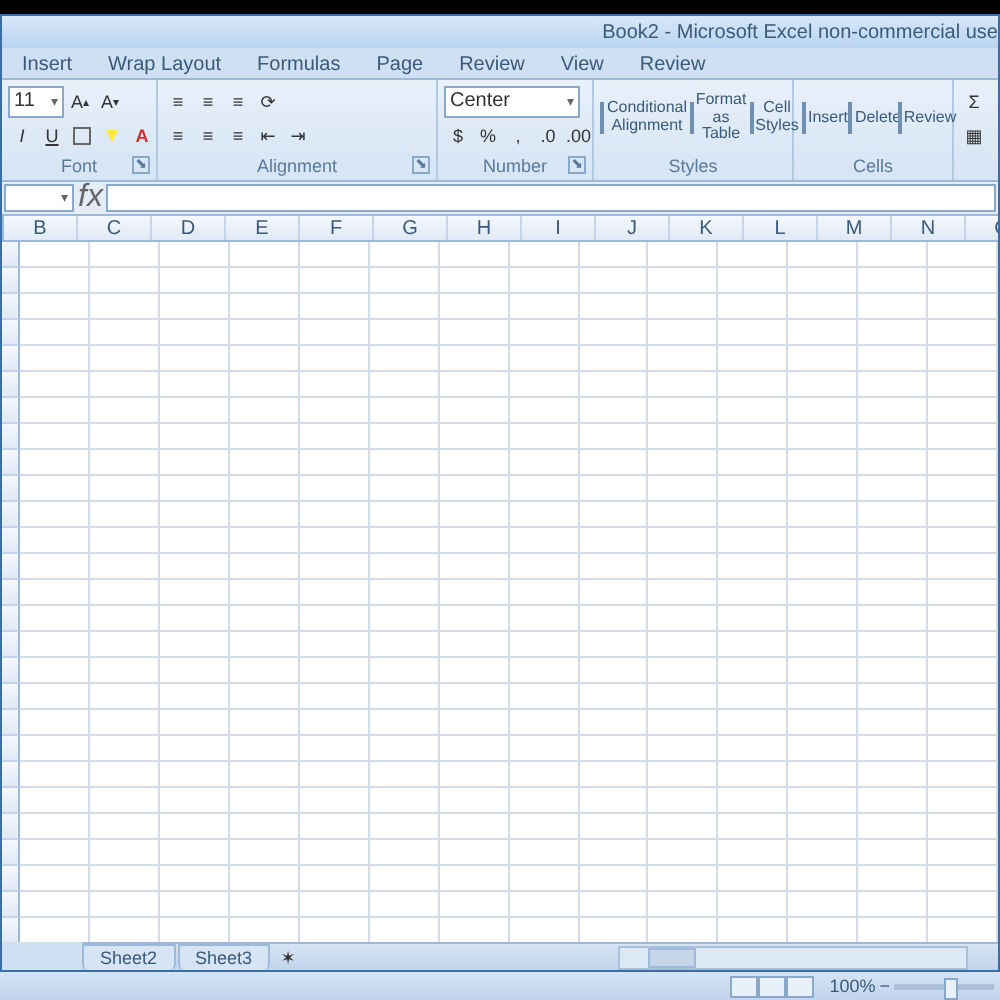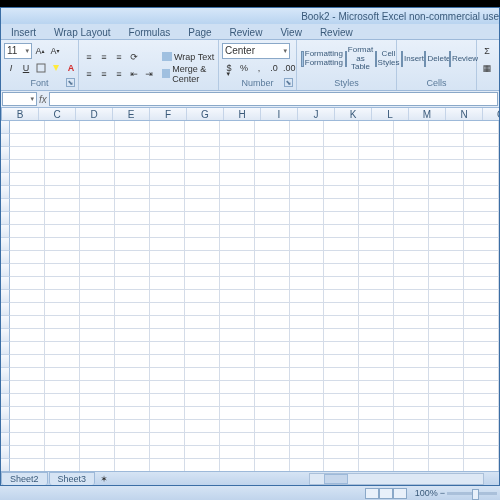--- a/index.html
+++ b/index.html
@@ -17,31 +17,31 @@
 .hstack { display:flex; align-items:center; gap:1px; }
 .btn { min-width:14px; height:16px; border:1px solid transparent; border-radius:2px; display:flex; align-items:center; justify-content:center; font-size:9px; color:#333; cursor:pointer; }
 .combo { height:16px; background:#fff; border:1px solid #8aa8c8; display:flex; align-items:center; padding:0 2px; font-size:10px; color:#333; }
 .combo .arrow { margin-left:auto; font-size:7px; color:#666; }
 .bigbtn { width:30px; height:36px; display:flex; flex-direction:row; align-items:center; justify-content:center; font-size:8px; color:#3a5a7a; cursor:pointer; border:1px solid transparent; border-radius:2px; line-height:1.1; text-align:center; gap:1px; }
 .bigbtn .ico { width:18px; height:16px; background:#a0c0e0; border:1px solid #7090b0; }
 .formula-bar { height:17px; background:#e3ecf7; display:flex; align-items:center; border-bottom:1px solid #9db9d9; }
 .name-box { width:35px; height:14px; background:#fff; border:1px solid #8aa8c8; margin-left:1px; display:flex; align-items:center; font-size:10px; padding:0 2px; }
 .name-box .arrow { margin-left:auto; font-size:7px; color:#666; }
 .fx-sep { display:flex; margin:0 2px; gap:2px; }
-.fx-lbl { font-style:italic; font-size:10px; color:#666; }
+.fx-lbl { font-style:italic; font-size:16px; color:#666; }
 .formula-in { flex:1; height:14px; background:#fff; border:1px solid #8aa8c8; margin-right:1px; }
 .grid-area { flex:1; background:#fff; display:flex; flex-direction:column; overflow:hidden; }
 .col-hdrs { height:13px; display:flex; background:linear-gradient(to bottom,#f5f8fd,#e0e9f5); border-bottom:1px solid #9db9d9; }
 .corner { width:10px; border-right:1px solid #9db9d9; background:linear-gradient(to bottom,#f5f8fd,#e0e9f5); }
 .col-h { width:37px; border-right:1px solid #c5d4e8; text-align:center; font-size:10px; color:#3a5a7a; line-height:13px; cursor:pointer; }
 .rows { flex:1; overflow:hidden; }
 .row { height:13px; display:flex; }
 .row-h { width:10px; background:linear-gradient(to bottom,#f5f8fd,#e0e9f5); border-right:1px solid #9db9d9; border-bottom:1px solid #c5d4e8; font-size:9px; color:#3a5a7a; text-align:center; line-height:13px; cursor:pointer; }
 .cell { width:37px; border-right:1px solid #d4dce8; border-bottom:1px solid #d4dce8; cursor:cell; }
-.bottom { height:14px; background:linear-gradient(to bottom,#d6e4f4,#c0d4ec); display:flex; align-items:center; border-top:1px solid #9db9d9; position:relative; }
+.bottom { height:14px; background:linear-gradient(to bottom,#d6e4f4,#c0d4ec); display:flex; align-items:center; border-top:1px solid #9db9d9; position:relative;margin-left:40px; }
 .sheet-tab { height:13px; padding:0 8px; background:#fff; border:1px solid #9db9d9; border-bottom:none; border-radius:0 0 3px 3px; font-size:9px; color:#3a5a7a; margin-right:1px; line-height:12px; cursor:pointer; }
 .sheet-tab.inactive { background:#d6e4f4; }
 .hscroll { position:absolute; right:15px; width:175px; height:12px; background:#dde8f5; border:1px solid #aac0da; top:1px; }
 .hscroll-thumb { position:absolute; left:14px; width:24px; height:10px; background:#c5d6eb; border:1px solid #9db9d9; top:0; }
 .statusbar { position:absolute; bottom:0; left:0; right:0; height:14px; background:linear-gradient(to bottom,#d6e4f4,#c0d4ec); display:flex; align-items:center; justify-content:flex-end; padding:4px 3px; gap:2px; font-size:9px; color:#3a5a7a; }
 .view-btns { display:flex; gap:0; margin-right:6px; }
 .view-btn { width:14px; height:11px; border:1px solid #8aa8c8; background:#e8f0fa; }
 .zoom-slider { width:50px; height:3px; background:#aac0da; position:relative; }
 .zoom-slider::after { content:""; position:absolute; left:50%; top:-3px; width:5px; height:9px; background:#e8f0fa; border:1px solid #8aa8c8; }.ico-italic{font-style:italic}.ico-under{text-decoration:underline}
 svg { display:block; }
@@ -113,36 +113,25 @@
             <div class="btn">⟳</div>
           </div>
           <div class="hstack">
             <div class="btn">≡</div>
             <div class="btn">≡</div>
             <div class="btn">≡</div>
             <div class="btn">⇤</div>
             <div class="btn">⇥</div>
           </div>
         </div>
-        <div class="vstack">
-          <div class="btn" style="width:60px;justify-content:flex-start;padding-left:2px">
-              <svg width="10" height="9" style="margin-right:2px">
-                <rect width="10" height="9" fill="#a0c0e0"></rect>
-              </svg>
-              <span>Wrap Text</span>
-            </div>
-          <div class="btn" style="width:72px;justify-content:flex-start;padding-left:2px">
-              <svg width="10" height="9" style="margin-right:2px">
-                <rect width="10" height="9" fill="#a0c0e0"></rect>
-              </svg>
-              <span>Merge &amp; Center</span>
-              <span style="margin-left:2px;font-size:7px">▾</span>
-            </div>
-        </div>
-      </div>
+      </div>
+      <div class="group-label">
+          <span>Alignment</span>
+          <span class="dl">⬊</span>
+        </div>
     </div>
 
     <div class="group" style="width:78px">
       <div class="group-body">
         <div class="vstack">
           <div class="combo" style="width:68px">
               <span>Center</span>
               <span class="arrow">▾</span>
             </div>
           <div class="hstack">
@@ -157,21 +146,21 @@
       <div class="group-label">
           <span>Number</span>
           <span class="dl">⬊</span>
         </div>
     </div>
 
     <div class="group" style="width:100px">
       <div class="group-body">
         <div class="bigbtn" style="width:44px">
             <div class="ico"></div>
-            <span>Formatting Formatting</span>
+            <span>Conditional Alignment</span>
           </div>
         <div class="bigbtn">
             <div class="ico"></div>
             <span>Format as Table</span>
           </div>
         <div class="bigbtn" style="width:26px">
             <div class="ico"></div>
             <span>Cell Styles</span>
           </div>
       </div>

